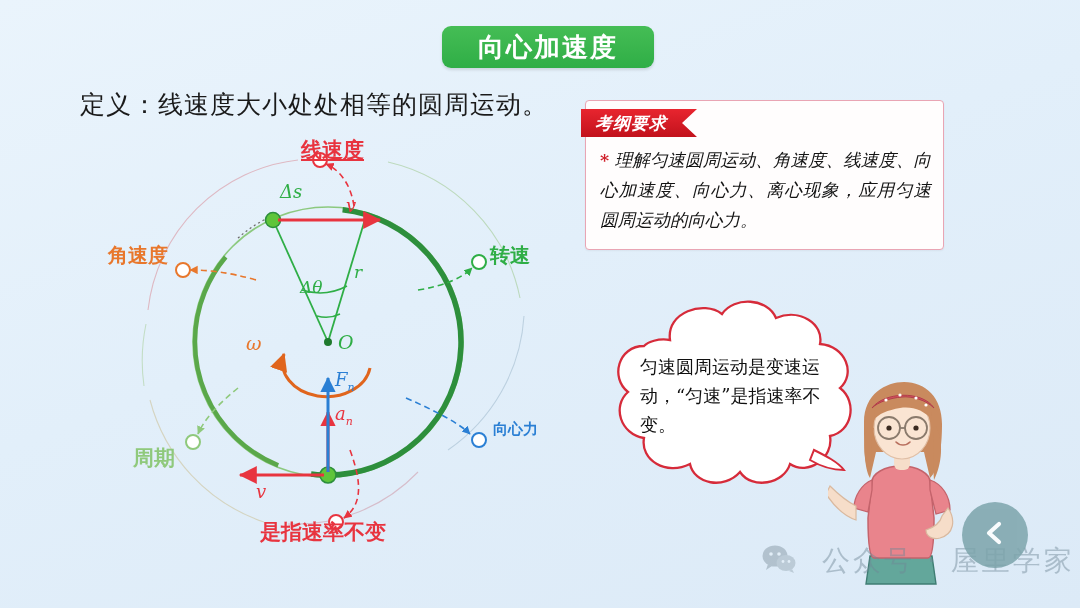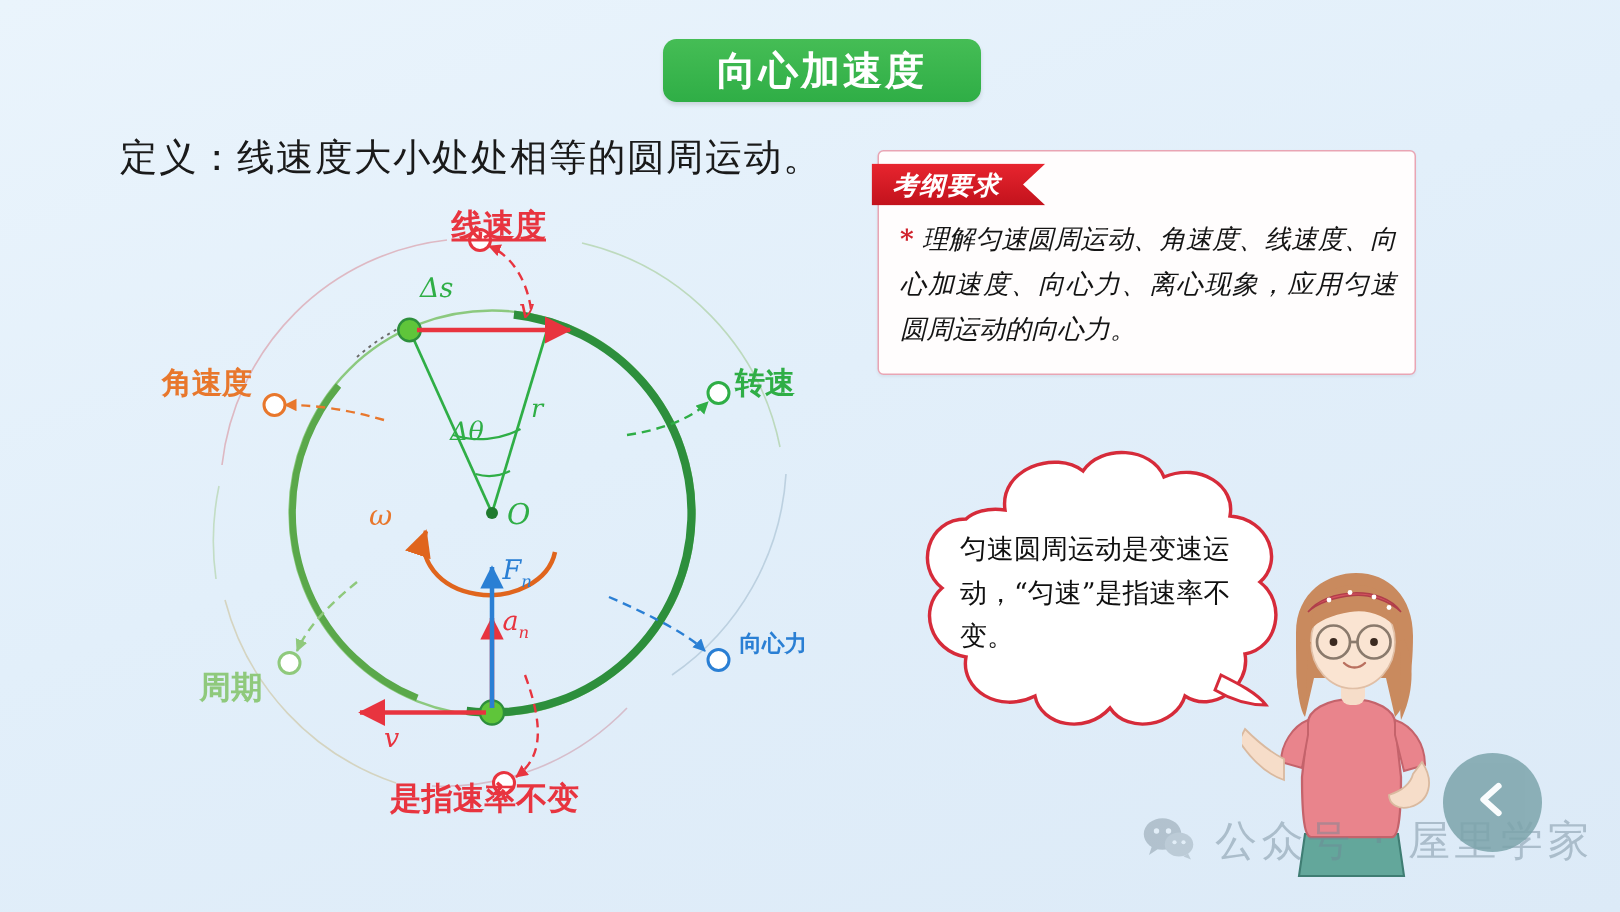--- a/index.html
+++ b/index.html
@@ -77,21 +77,21 @@
     font-size:18px;line-height:1.62;color:#101010;
     font-family:"DejaVu Serif","Liberation Serif",serif;
   }
 
   
   .girl{position:absolute;left:828px;top:378px;width:150px;height:230px;}
 
   
   .watermark{
     position:absolute;left:762px;top:540px;height:42px;
-    display:flex;align-items:center;gap:14px;opacity:.45;
+    display:flex;align-items:center;gap:26px;opacity:.45;
   }
   .watermark .wm-text{
     font-size:28px;color:#6f8796;letter-spacing:3px;
     font-family:"DejaVu Sans",sans-serif;
   }
   .nav-button{
     position:absolute;left:962px;top:502px;width:66px;height:66px;
     border-radius:50%;background:#7ca4ab;opacity:.85;
     display:flex;align-items:center;justify-content:center;
   }

